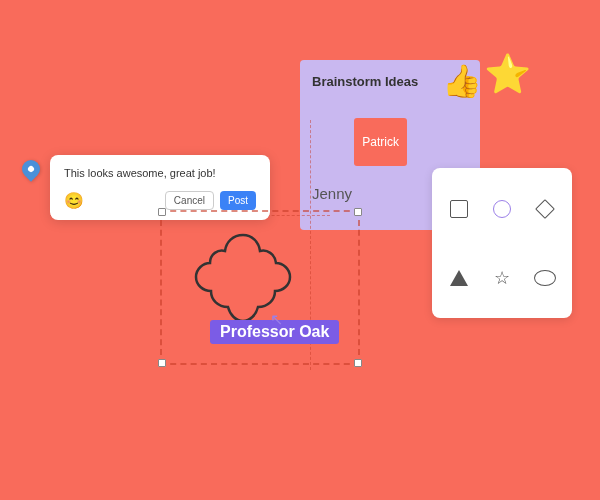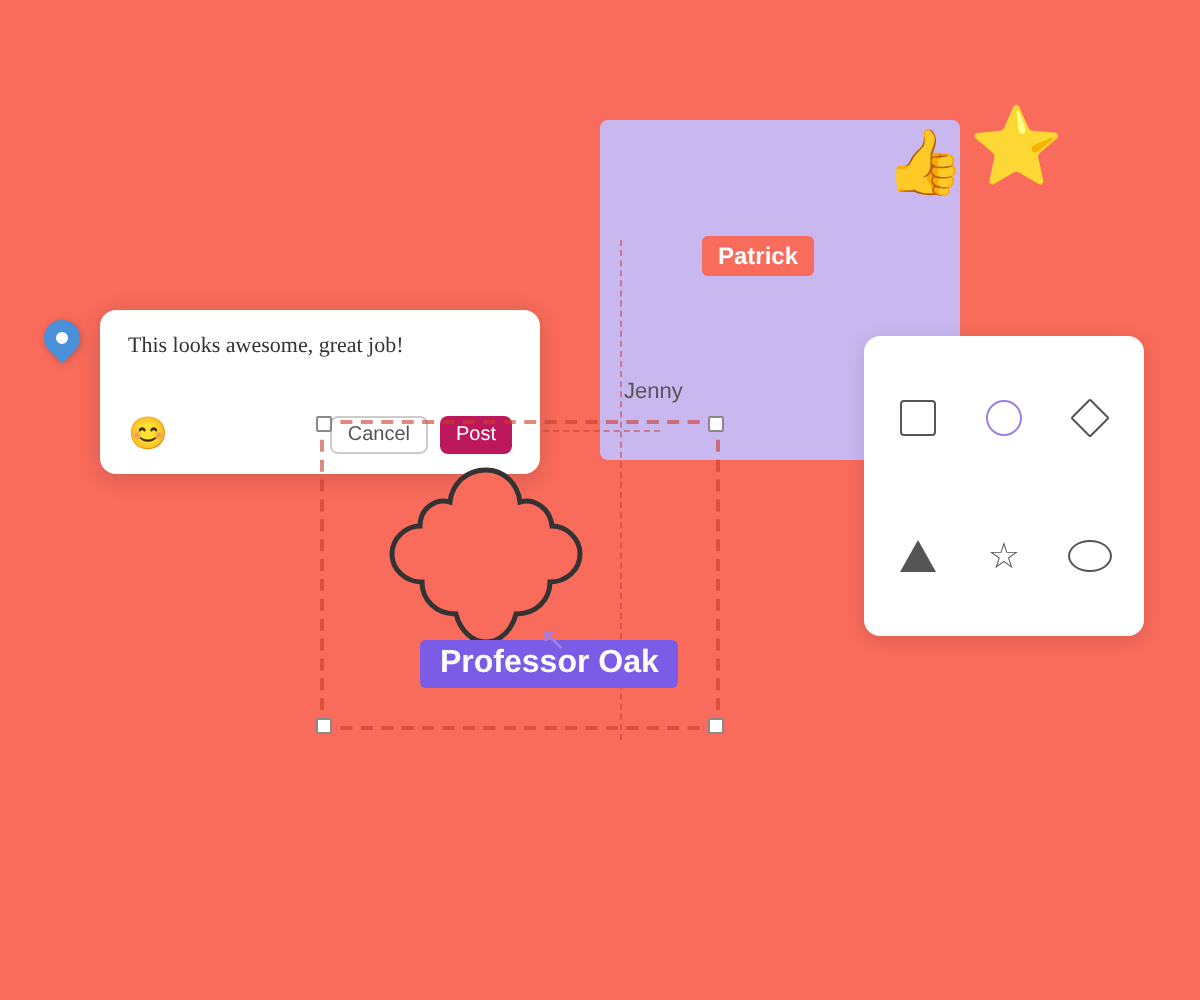--- a/index.html
+++ b/index.html
@@ -26,34 +26,34 @@
     }
     .brainstorm-title {
       font-size: 13px;
       font-weight: 700;
       color: #333;
     }
     .brainstorm-jenny {
       position: absolute;
       bottom: 28px;
       left: 12px;
-      font-size: 11px;
+      font-size: 15px;
       color: #555;
     }
 
     
     .label-patrick {
       position: absolute;
       top: 118px;
       right: 193px;
       background: #F96B5B;
       color: white;
       font-size: 12px;
-      font-weight: 700;
-      padding: 3px 8px;
+      font-weight: 400;
+      padding: 17px 8px;
       border-radius: 3px;
     }
 
     
     .sticker-area {
       position: absolute;
       top: 55px;
       right: 68px;
       display: flex;
       align-items: flex-end;
@@ -76,22 +76,21 @@
       left: 50px;
       width: 220px;
       background: white;
       border-radius: 8px;
       padding: 12px 14px 10px;
       box-shadow: 0 2px 12px rgba(0,0,0,0.15);
     }
     .comment-text {
       font-size: 11px;
       color: #333;
-      margin-bottom: 28px;
-      font-family: Liberation Serif, serif;
+      margin-bottom: 12px;
     }
     .comment-footer {
       display: flex;
       align-items: center;
       justify-content: space-between;
     }
     .comment-emoji {
       font-size: 16px;
       color: #aaa;
     }
@@ -107,21 +106,21 @@
       background: white;
       color: #555;
       cursor: pointer;
       margin-left: 32px;
     }
     .btn-post {
       font-size: 10px;
       padding: 3px 8px;
       border: none;
       border-radius: 4px;
-      background: #be185d;
+      background: #3b82f6;
       color: white;
       cursor: pointer;
     }
 
     
     .location-pin {
       position: absolute;
       top: 160px;
       left: 22px;
       width: 18px;
@@ -287,20 +286,21 @@
       top: 310px;
       left: 270px;
       font-size: 16px;
       color: #9B80E8;
     }
   </style>
 </head>
 <body>
 
 <div class="brainstorm-card">
+  <span class="brainstorm-title">Brainstorm Ideas</span>
   <span class="brainstorm-jenny">Jenny</span>
 </div>
 
 <div class="sticker-area">
   <span class="sticker-hand">👍</span>
   <span class="sticker-star">⭐</span>
 </div>
 
 <div class="label-patrick">Patrick</div>
 

